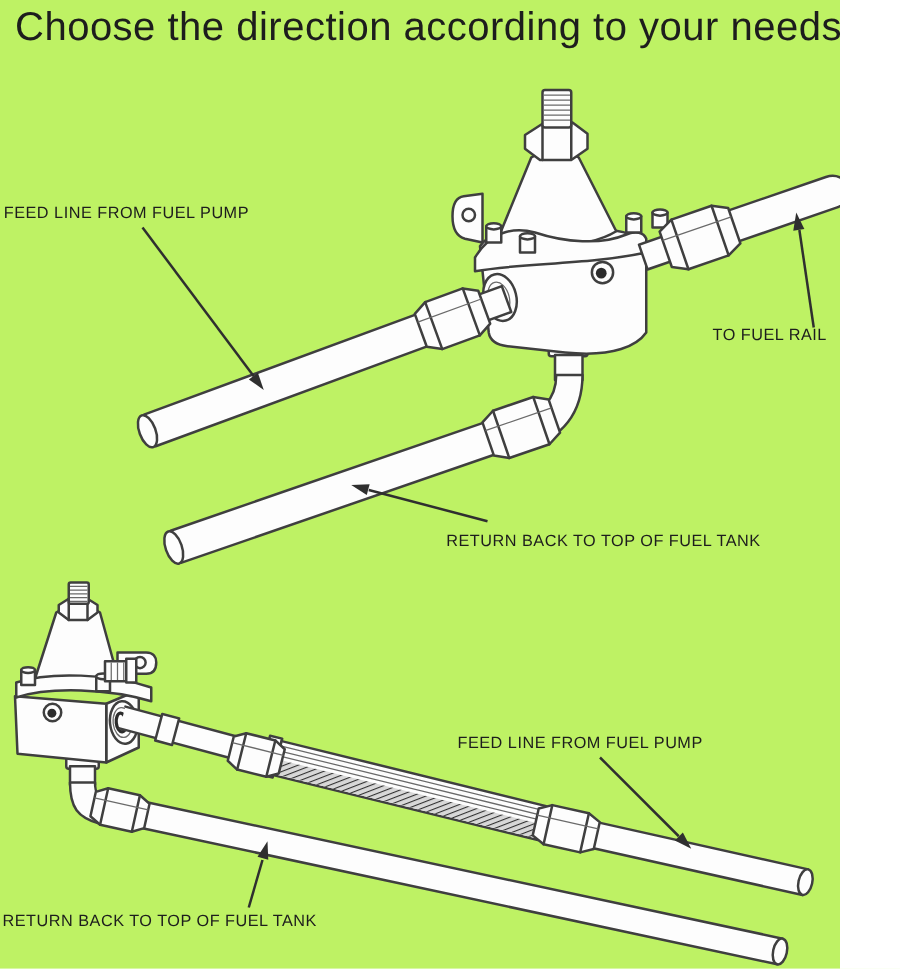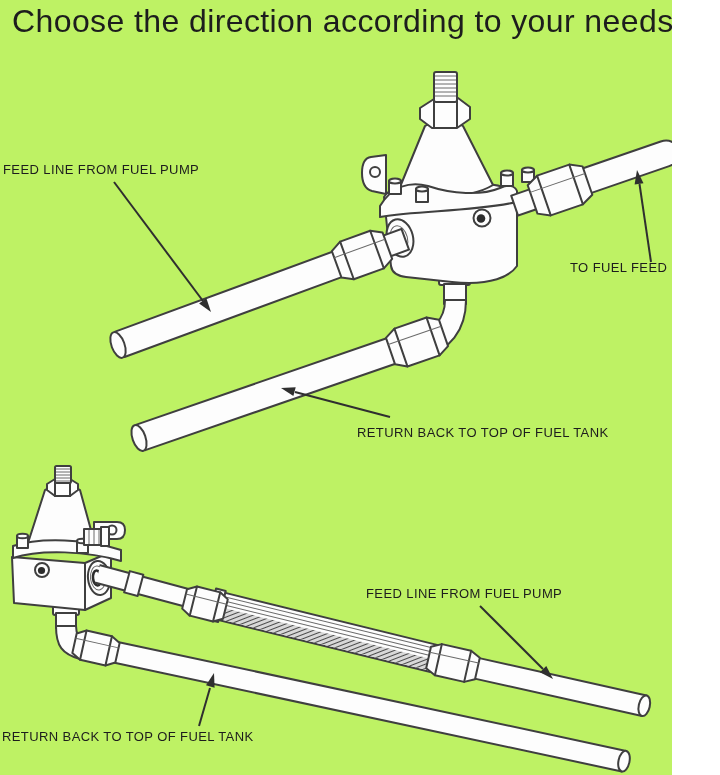--- a/index.html
+++ b/index.html
@@ -253,17 +253,17 @@
       </g>
 
       <g>
         <line class="leader" x1="199" y1="726" x2="210" y2="688"></line>
         <polygon class="ahead" points="214,673 214.6,687.7 206,685.3"></polygon>
       </g>
     </g>
   </svg>
 
   <div class="lbl lbl-feed-top">FEED LINE FROM FUEL PUMP</div>
-  <div class="lbl lbl-rail">TO FUEL FEED</div>
+  <div class="lbl lbl-rail">TO FUEL RAIL</div>
   <div class="lbl lbl-return-top">RETURN BACK TO TOP OF FUEL TANK</div>
   <div class="lbl lbl-feed-bottom">FEED LINE FROM FUEL PUMP</div>
   <div class="lbl lbl-return-bottom">RETURN BACK TO TOP OF FUEL TANK</div>
 </div>
 
 </body></html>

